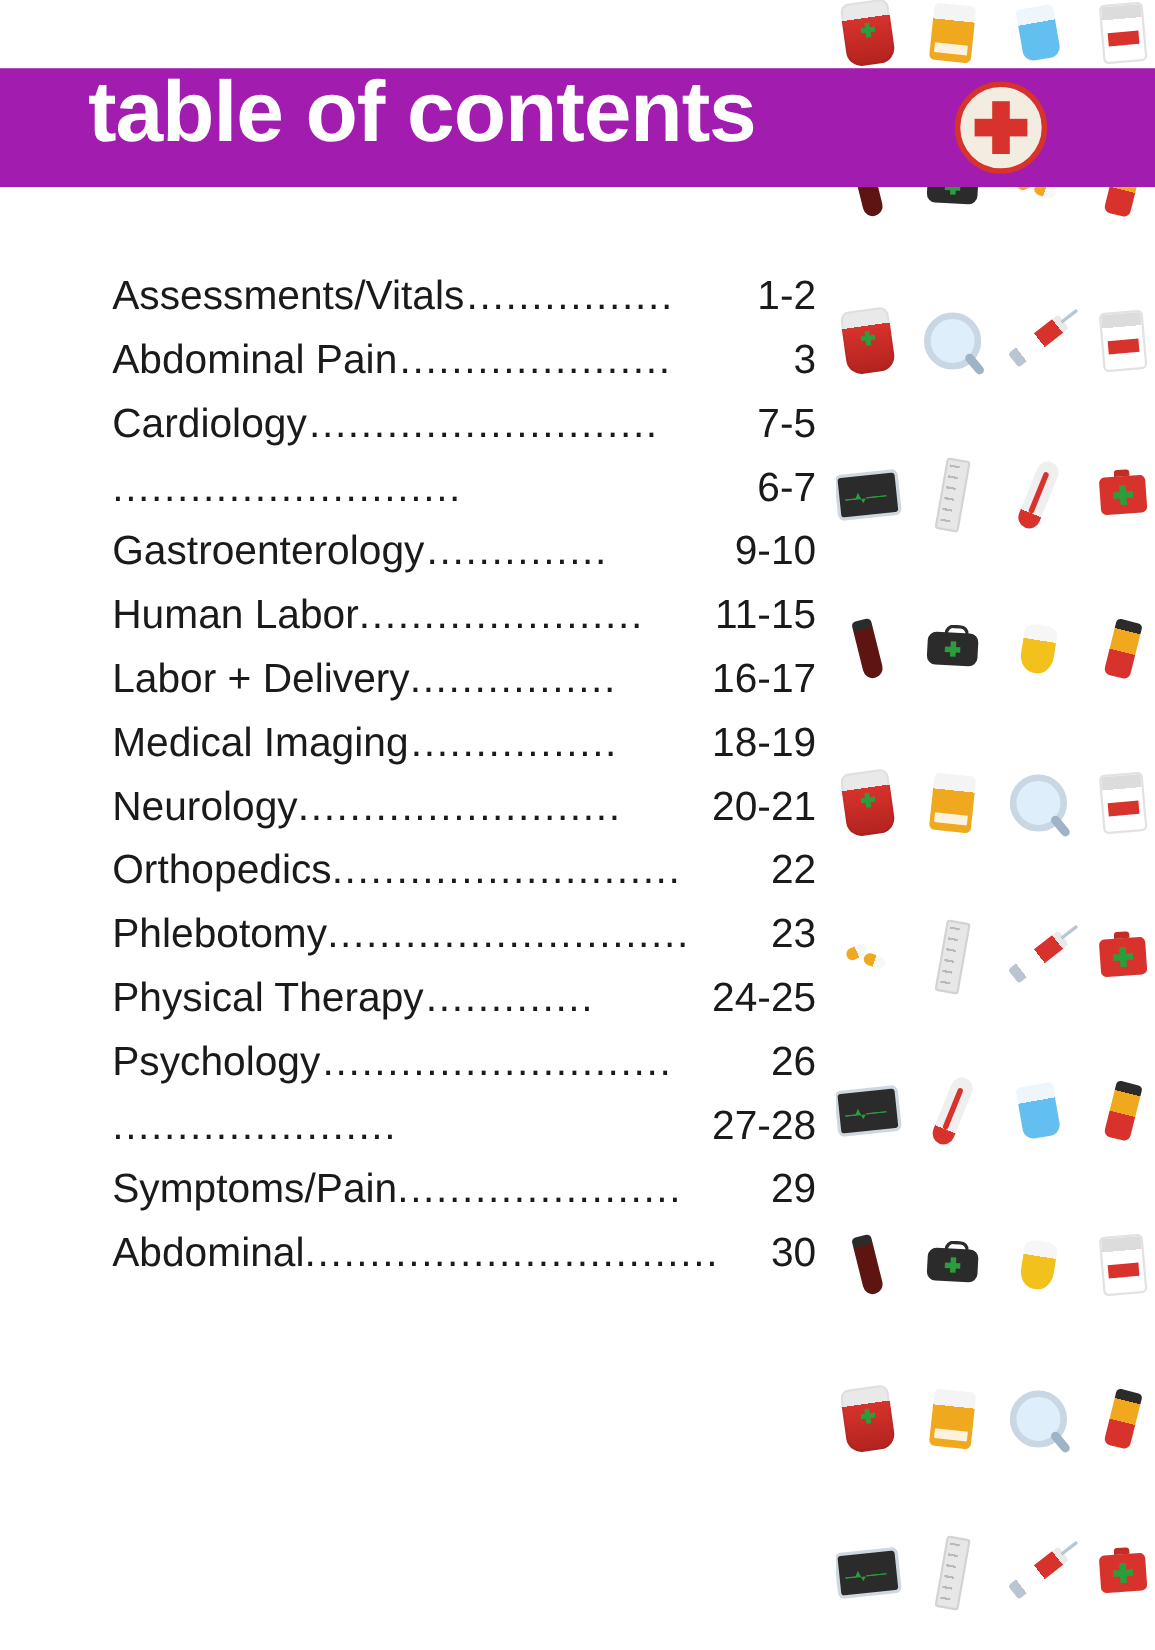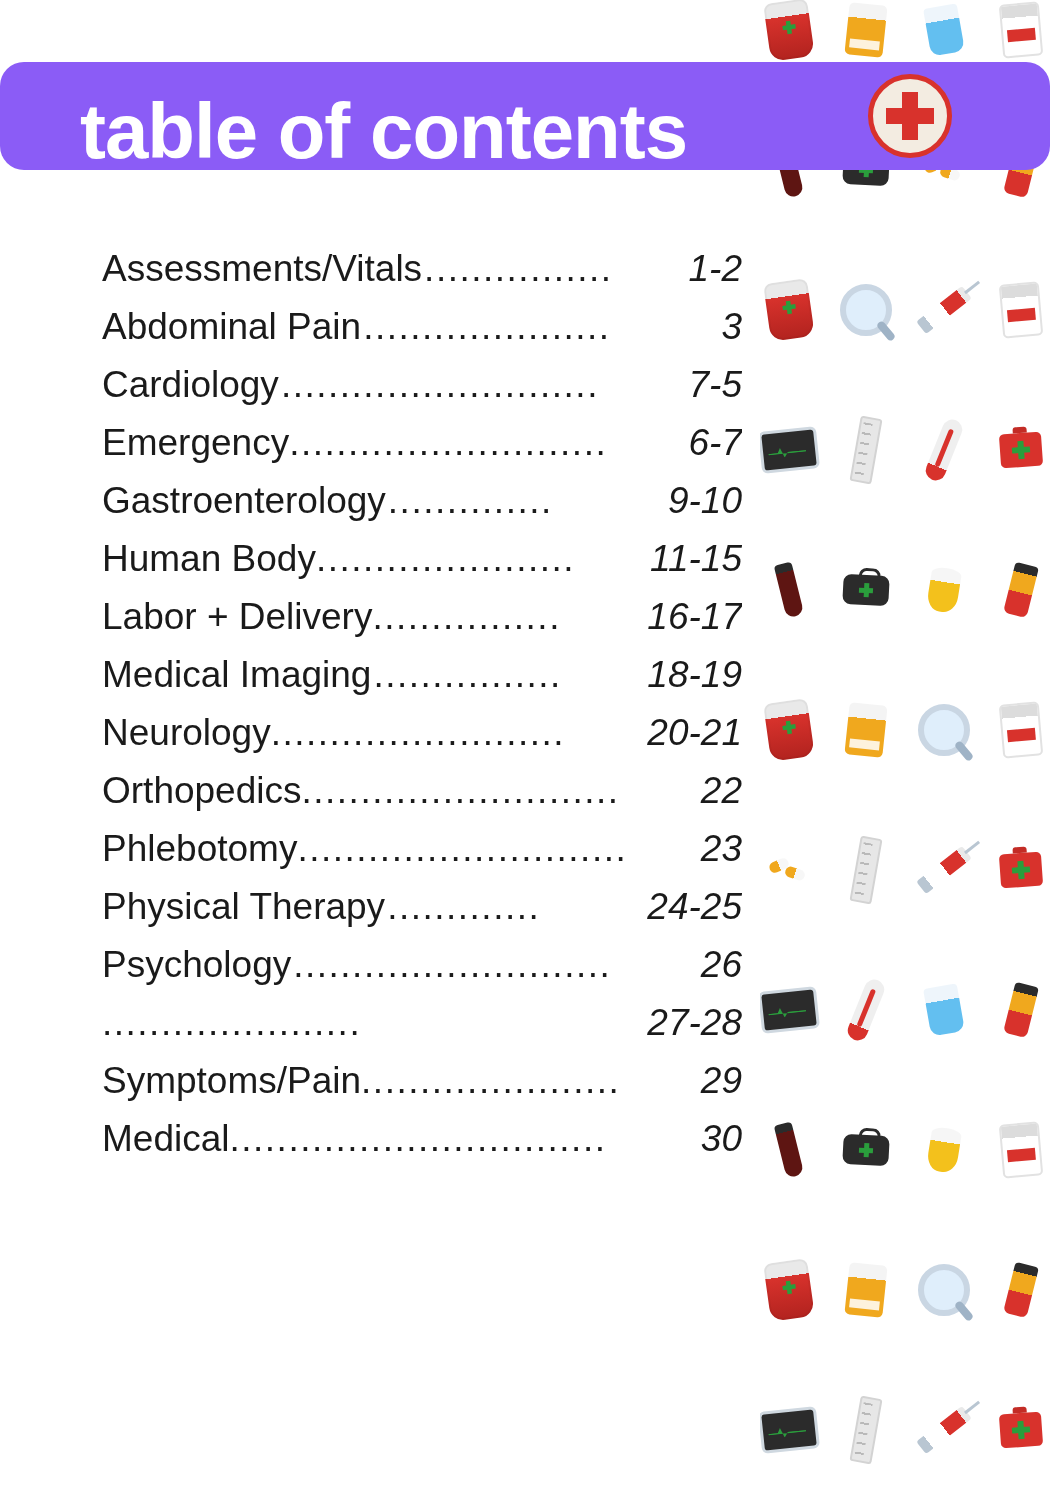--- a/index.html
+++ b/index.html
@@ -328,26 +328,25 @@
     background-position: 2px 4px;
   }
 
   
   .banner {
     position: absolute;
     left: 0;
     top: 62px;
     width: 1050px;
     height: 108px;
-    background: #8b5cf6;
+    background: #a21caf;
     display: flex;
-    align-items: flex-end;
+    align-items: flex-start;
     box-sizing: border-box;
     padding-left: 80px;
-    border-radius: 24px;
   }
   .banner-title {
     color: #ffffff;
     font-size: 78px;
     font-weight: bold;
     letter-spacing: -1px;
     line-height: 1;
     white-space: nowrap;
   }
   .cross-badge {
@@ -395,21 +394,20 @@
   }
   .toc-dots {
     flex: 1 1 auto;
     overflow: hidden;
     letter-spacing: 1.5px;
     margin: 0 2px;
     color: #1a1a1a;
   }
   .toc-pages {
     flex: 0 0 auto;
-    font-style: italic;
   }
   .gap-none .toc-dots { margin-left: 0; }
   .gap-sp .toc-label::after { content: " "; }
 </style>
 </head>
 <body>
 
 <div class="pattern-strip">
   <div class="pattern-grid">
 
@@ -578,34 +576,33 @@
     <span class="toc-pages">3</span>
   </div>
 
   <div class="toc-row gap-sp">
     <span class="toc-label">Cardiology</span>
     <span class="toc-dots">...........................</span>
     <span class="toc-pages">7-5</span>
   </div>
 
   <div class="toc-row gap-none">
-    <span class="toc-label">Emergency</span>
     <span class="toc-dots">...........................</span>
     <span class="toc-pages">6-7</span>
   </div>
 
 
   <div class="toc-row gap-sp">
     <span class="toc-label">Gastroenterology</span>
     <span class="toc-dots">..............</span>
     <span class="toc-pages">9-10</span>
   </div>
 
   <div class="toc-row gap-none">
-    <span class="toc-label">Human Body</span>
+    <span class="toc-label">Human Labor</span>
     <span class="toc-dots">......................</span>
     <span class="toc-pages">11-15</span>
   </div>
 
   <div class="toc-row gap-none">
     <span class="toc-label">Labor + Delivery</span>
     <span class="toc-dots">................</span>
     <span class="toc-pages">16-17</span>
   </div>
 
@@ -650,18 +647,18 @@
     <span class="toc-pages">27-28</span>
   </div>
 
   <div class="toc-row gap-none">
     <span class="toc-label">Symptoms/Pain</span>
     <span class="toc-dots">......................</span>
     <span class="toc-pages">29</span>
   </div>
 
   <div class="toc-row gap-none">
-    <span class="toc-label">Medical</span>
+    <span class="toc-label">Abdominal</span>
     <span class="toc-dots">................................</span>
     <span class="toc-pages">30</span>
   </div>
 
 </div>
 
 </body></html>

